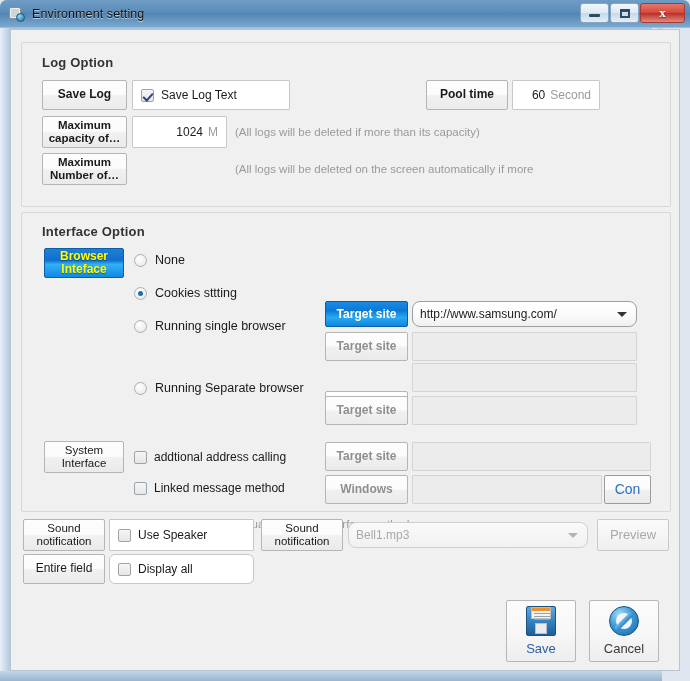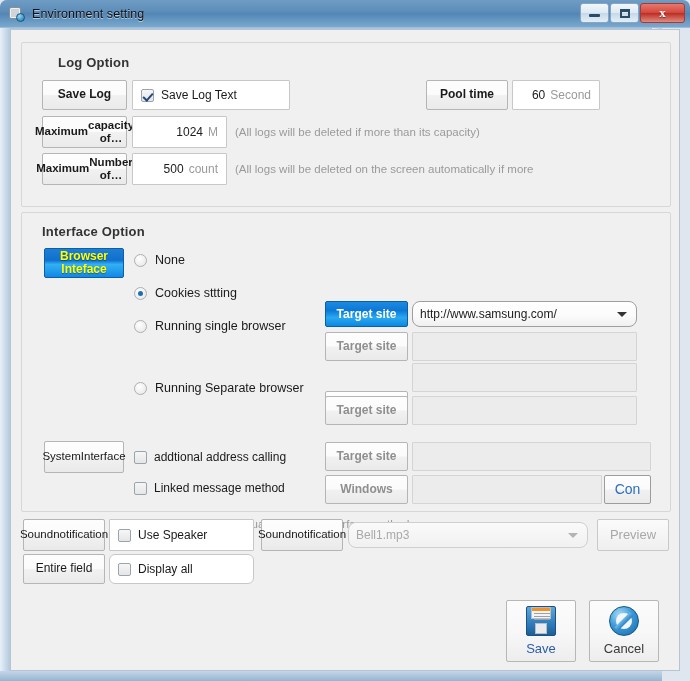--- a/index.html
+++ b/index.html
@@ -96,21 +96,21 @@
     border: 1px solid #b5b5b5;
     border-radius: 2px;
     font-size: 12px; color: #1a1a1a;
     display: flex; align-items: center; justify-content: center;
     text-align: center; line-height: 1.15;
     font-weight: bold;
     cursor: pointer;
   }
   .btn.normalweight { font-weight: normal; }
   .btn.dim { color: #8f8f8f; font-weight: bold; }
-  .btn.two-line { }
+  .btn.two-line { flex-direction: column; }
   .btn.disabled-look { color: #a8a8a8; border-color: #c9c9c9;
       background: linear-gradient(180deg,#fbfbfb,#efefef); }
 
   .btn-blue {
     position: absolute;
     background: linear-gradient(180deg,#1d8ae0 0%, #0b78d6 35%, #29a9ef 65%, #0e86e2 100%);
     border: 1px solid #0b5ea8;
     border-radius: 2px;
     color: #ffffff; font-size: 12px; font-weight: bold;
     display: flex; align-items: center; justify-content: center;
@@ -268,21 +268,21 @@
     </span>
   </div>
 
   <div class="frame-left"></div>
   <div class="frame-right"></div>
   <div class="frame-bottom"></div>
 
   <div class="client">
 
     <div class="group" style="left:10px; top:12px; width:650px; height:165px;">
-      <div class="group-title" style="left:36px; top:12px;">Log Option</div>
+      <div class="group-title" style="left:20px; top:12px;">Log Option</div>
 
       <div class="btn" style="left:20px; top:37px; width:85px; height:30px;">Save Log</div>
 
       <div class="field" style="left:110px; top:37px; width:158px; height:30px;">
         <span class="chk-wrap">
           <span class="cb checked"></span>
           <span class="cb-label">Save Log Text</span>
         </span>
       </div>
 
@@ -298,24 +298,20 @@
       </div>
       <div class="field valuebox" style="left:110px; top:73px; width:95px; height:32px;">
         <span>1024</span>
         <span class="unit">M</span>
       </div>
       <div class="note" style="left:213px; top:73px; height:32px;">(All logs will be deleted if more than its capacity)</div>
 
       <div class="btn two-line" style="left:20px; top:110px; width:85px; height:32px; font-size:11.5px;">
         <span>Maximum</span>
         <span>Number of…</span>
-      </div>
-      <div class="field valuebox" style="left:110px; top:110px; width:95px; height:32px;">
-        <span>500</span>
-        <span class="unit">count</span>
       </div>
       <div class="note" style="left:213px; top:110px; height:32px;">(All logs will be deleted on the screen automatically if more</div>
     </div>
 
     <div class="group" style="left:10px; top:182px; width:650px; height:300px;">
       <div class="group-title" style="left:20px; top:11px;">Interface Option</div>
 
       <div class="btn-blue yellow-text" style="left:22px; top:35px; width:80px; height:30px;">
         <span>Browser</span>
         <span>Inteface</span>

